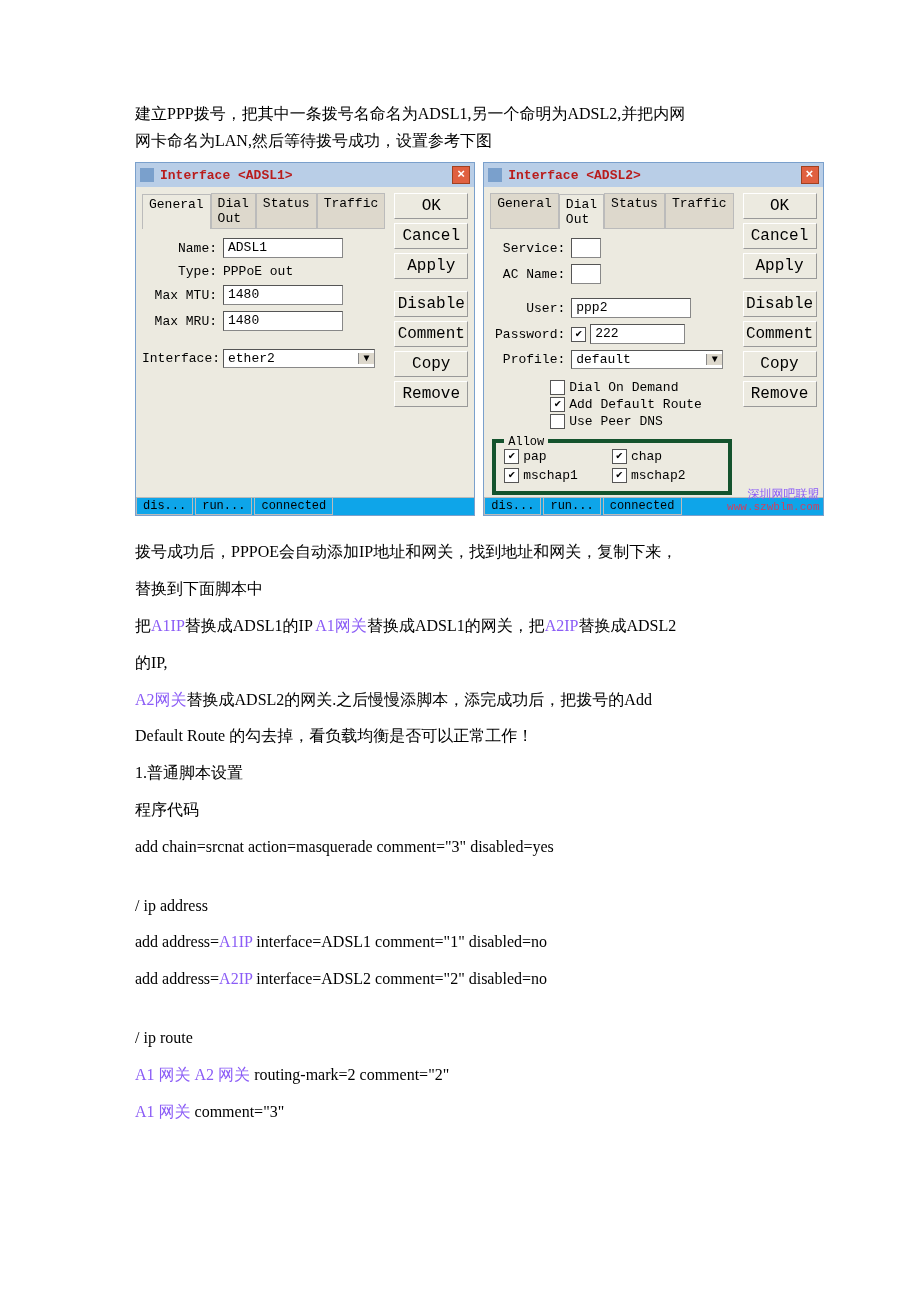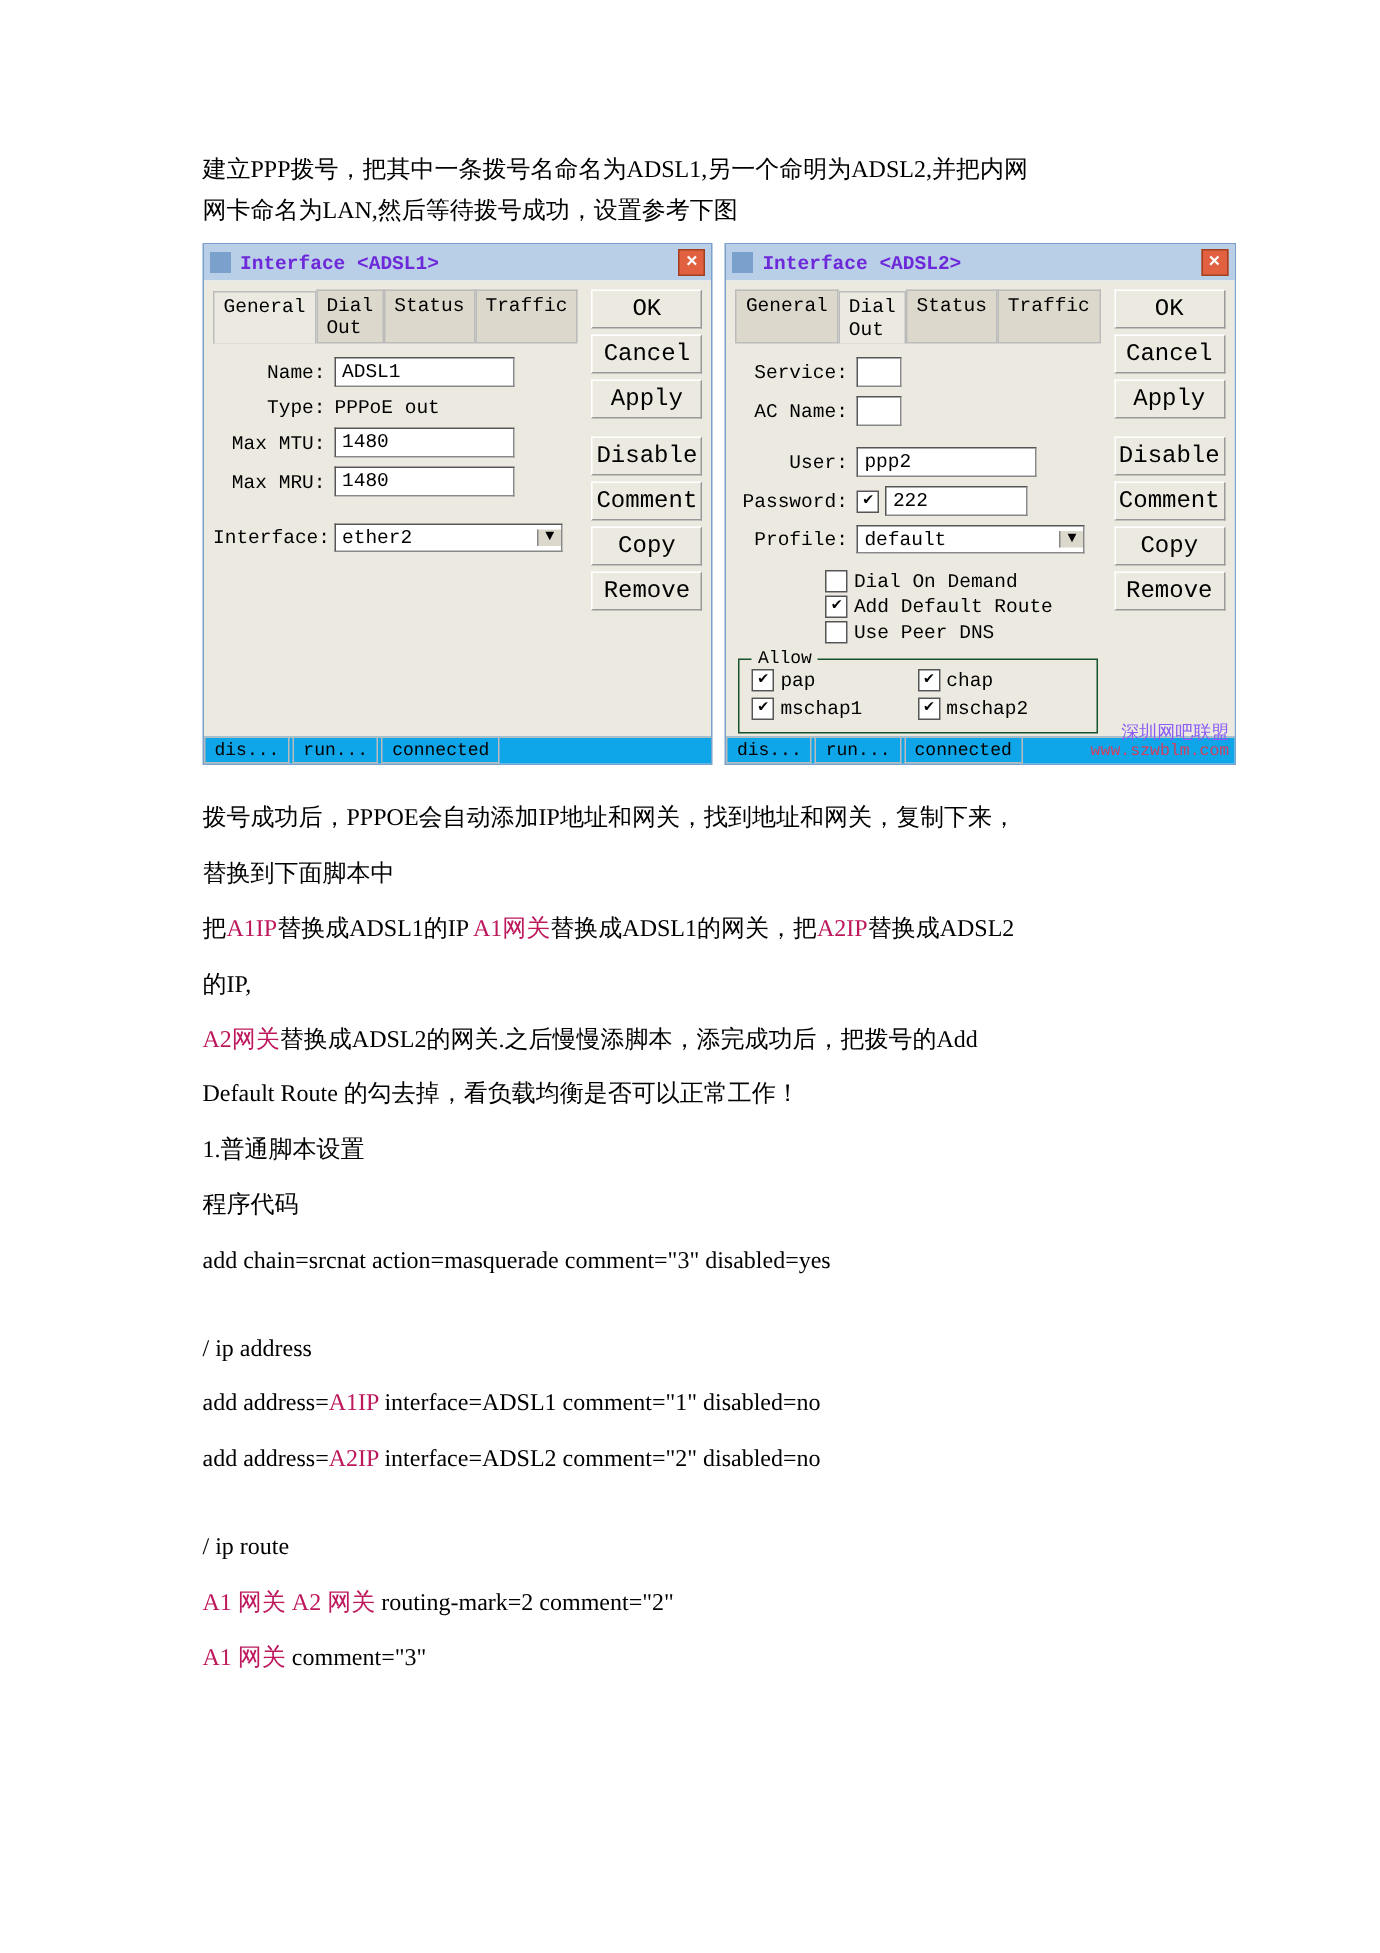--- a/index.html
+++ b/index.html
@@ -27,21 +27,21 @@
     position: relative;
   }
   .titlebar {
     background: #b9cee7;
     display: flex; align-items: center;
     padding: 3px 4px;
     gap: 6px;
     font-weight: bold;
   }
   .titlebar .icon { width: 14px; height: 14px; background:#7aa0cc; display:inline-block; }
-  .titlebar .title { flex:1; color:#6d28d9;font-family:Liberation Mono, monospace; }
+  .titlebar .title { flex:1; color:#b91c1c;font-family:Liberation Mono, monospace; }
   .titlebar .close {
     width: 16px; height:16px;
     background:#e06040; color:#fff;
     text-align:center; line-height:16px;
     border:1px solid #a04020;
     cursor:pointer;
   }
 
   .window-body {
     display:flex;
@@ -81,41 +81,41 @@
   }
   .select {
     display:flex; align-items:center; width:150px;
     background:#fff; border:1px solid #888;
     border-top-color:#555; border-left-color:#555;
   }
   .select .selval { flex:1; padding:1px 4px; }
   .select .arrow { width:15px; background:#ddd8cc; border-left:1px solid #888; text-align:center; font-size:10px; cursor:pointer; }
   .chk { width:13px; height:13px; border:1px solid #555; background:#fff; display:inline-block; text-align:center; line-height:12px; font-size:11px; margin-right:4px; }
   .fieldset {
-    border:1px solid #14532d; margin:8px 2px 0 2px; padding:4px 8px 6px 8px;
+    border:4px solid #14532d; margin:8px 2px 0 2px; padding:4px 8px 6px 8px;
     position:relative;
   }
   .fieldset .legend {
     position:absolute; top:-8px; left:8px; background:#eceae0;
     padding:0 4px; font-size:12px;
   }
   .statusbar {
     background:#0ea5e9; border-top:1px solid #bbb;
     display:flex; gap:2px; padding:0;
   }
   .statusbar .cell { border:1px solid #bbb; border-top:none; padding:1px 6px; font-size:12px; }
   .watermark {
     position:absolute; right:3px; bottom:2px;
     font-size:12px; text-align:right; line-height:1.1;
   }
   .watermark .l1 { color:#8b5cf6; font-family:"Microsoft YaHei","SimSun",sans-serif; }
   .watermark .l2 { color:#d04060; font-size:11px;}
 
   .body-text { margin-top: 0; line-height: 2.3; font-size:16px; }
-  .body-text .red { color:#be185d; }
+  .body-text .red { color:#8b5cf6; }
 </style>
 </head>
 <body>
 
 <div class="page">
   <div class="intro">建立PPP拨号，把其中一条拨号名命名为ADSL1,另一个命明为ADSL2,并把内网网卡命名为LAN,然后等待拨号成功，设置参考下图</div>
 
   <div class="windows-row">
 
     <div class="window">

